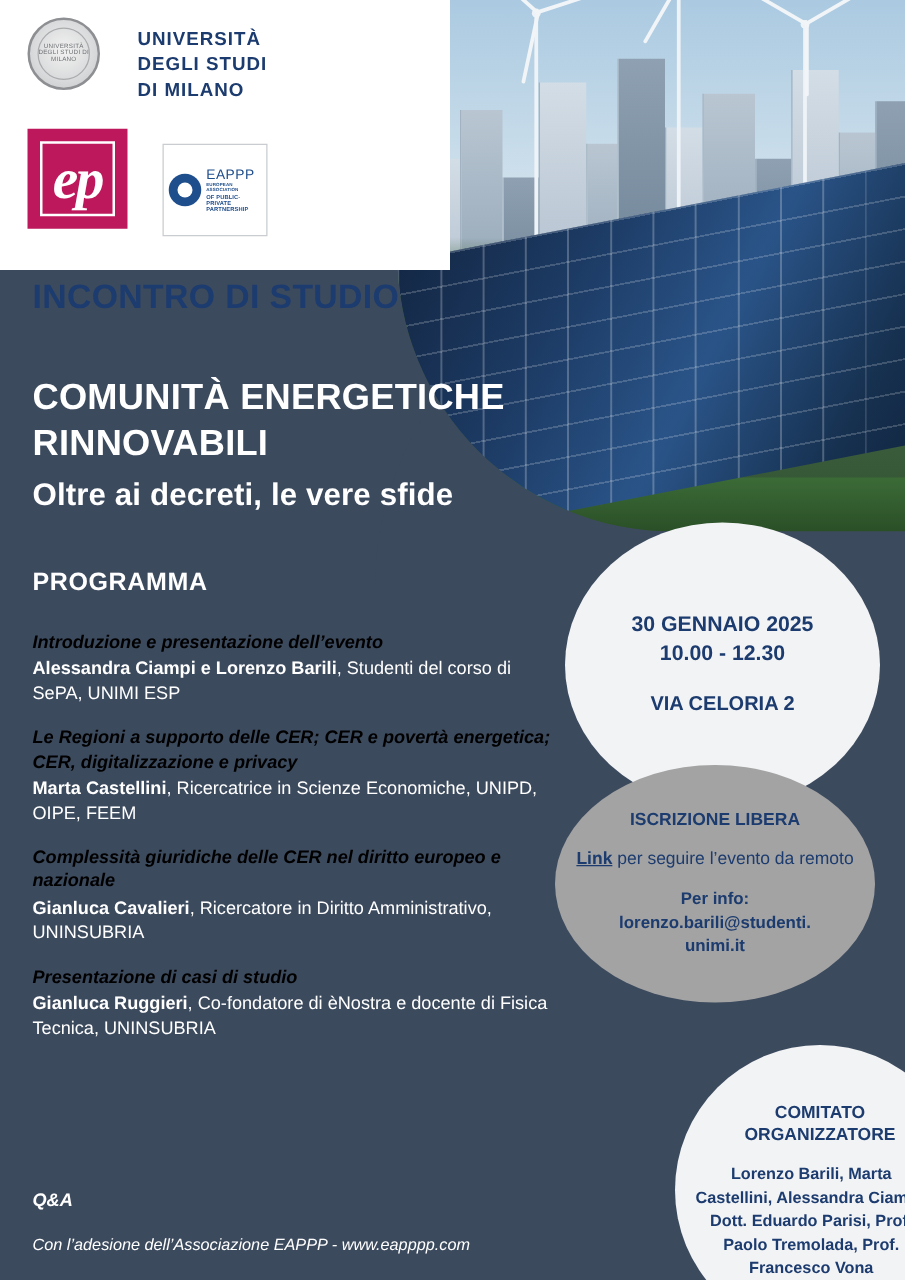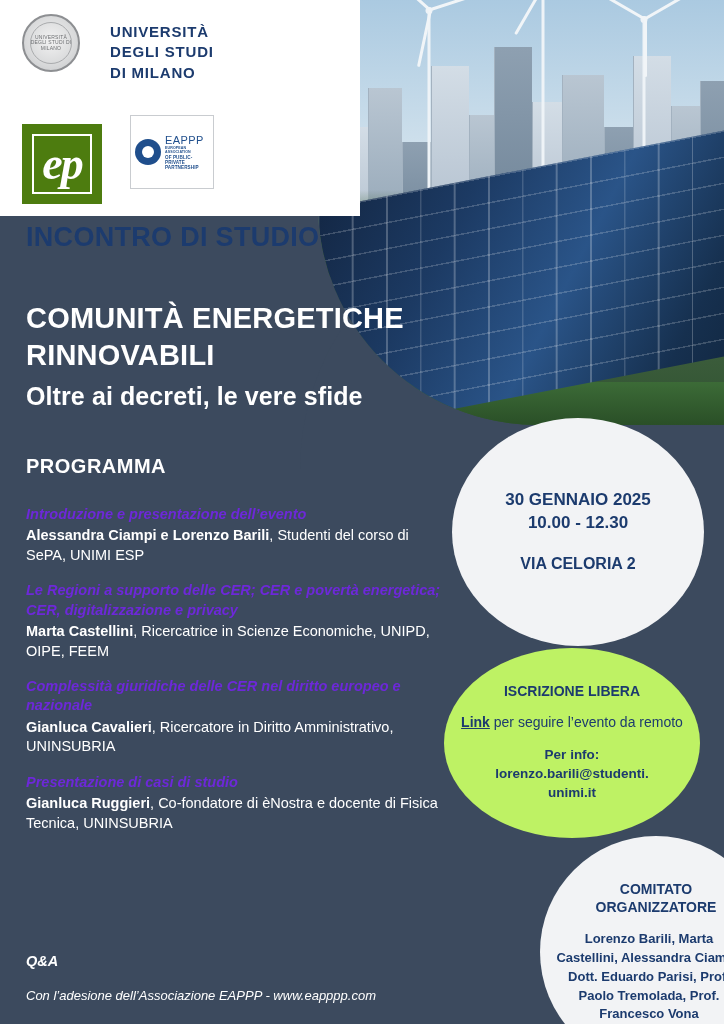--- a/index.html
+++ b/index.html
@@ -43,23 +43,23 @@
     letter-spacing: .2px; z-index: 2; padding: 0 4px;
   }
   .unimi-text {
     position: absolute; left: 110px; top: 22px;
     color: #1c3b6e;
     font-size: 15px; font-weight: bold; line-height: 1.35;
     letter-spacing: .8px;
   }
 
   .ep-logo {
-    position: absolute; left: 22px; top: 124px;
+    position: absolute; left: 22px; top: 103px;
     width: 80px; height: 80px;
-    background: #4d7c0f;
+    background: #be185d;
     display: flex; align-items: center; justify-content: center;
   }
   .ep-logo .glyph {
     font-family: "Liberation Serif", serif;
     font-style: italic;
     font-size: 46px; font-weight: bold;
     color: #ffffff;
     letter-spacing: -2px;
     line-height: 1;
   }
@@ -193,21 +193,21 @@
   }
   .programma {
     position: absolute; left: 26px; top: 455px;
     color: #ffffff; font-size: 20px; font-weight: bold; letter-spacing: .5px;
     z-index: 6;
   }
 
   .program { position: absolute; left: 26px; top: 505px; width: 420px; z-index: 6; }
   .item { margin-bottom: 16px; }
   .item .head {
-    color: #6d28d9; font-size: 14.5px; font-style: italic; font-weight: bold;
+    color: #000000; font-size: 14.5px; font-style: italic; font-weight: bold;
     line-height: 1.33; margin-bottom: 2px;
   }
   .item .body {
     color: #ffffff; font-size: 14.5px; line-height: 1.35;
   }
   .item .body b { font-weight: bold; }
   .qa {
     position: absolute; left: 26px; top: 953px;
     color: #ffffff; font-size: 14.5px; font-weight: bold; font-style: italic;
     z-index: 6;
@@ -228,22 +228,22 @@
     z-index: 7;
   }
   .circle-date {
     left: 452px; top: 418px; width: 252px; height: 228px;
   }
   .circle-date .l1 { font-size: 17px; font-weight: bold; line-height: 1.35; }
   .circle-date .l2 { font-size: 17px; font-weight: bold; line-height: 1.35; margin-bottom: 18px;}
   .circle-date .l3 { font-size: 16px; font-weight: bold; line-height: 1.4; text-align: center; }
 
   .circle-iscr {
-    left: 444px; top: 648px; width: 256px; height: 190px;
-    background: #bef264;
+    left: 444px; top: 612px; width: 256px; height: 190px;
+    background: #a3a3a3;
   }
   .circle-iscr .t1 { font-size: 14px; font-weight: bold; margin-bottom: 14px; }
   .circle-iscr .t2 { font-size: 14px; line-height: 1.4; margin-bottom: 14px; }
   .circle-iscr .t2 u { text-decoration: underline; font-weight: bold; }
   .circle-iscr .t3 { font-size: 13.5px; font-weight: bold; line-height: 1.4; }
 
   .circle-com {
     left: 540px; top: 836px; width: 232px; height: 232px;
     background: #f2f3f5;
   }

